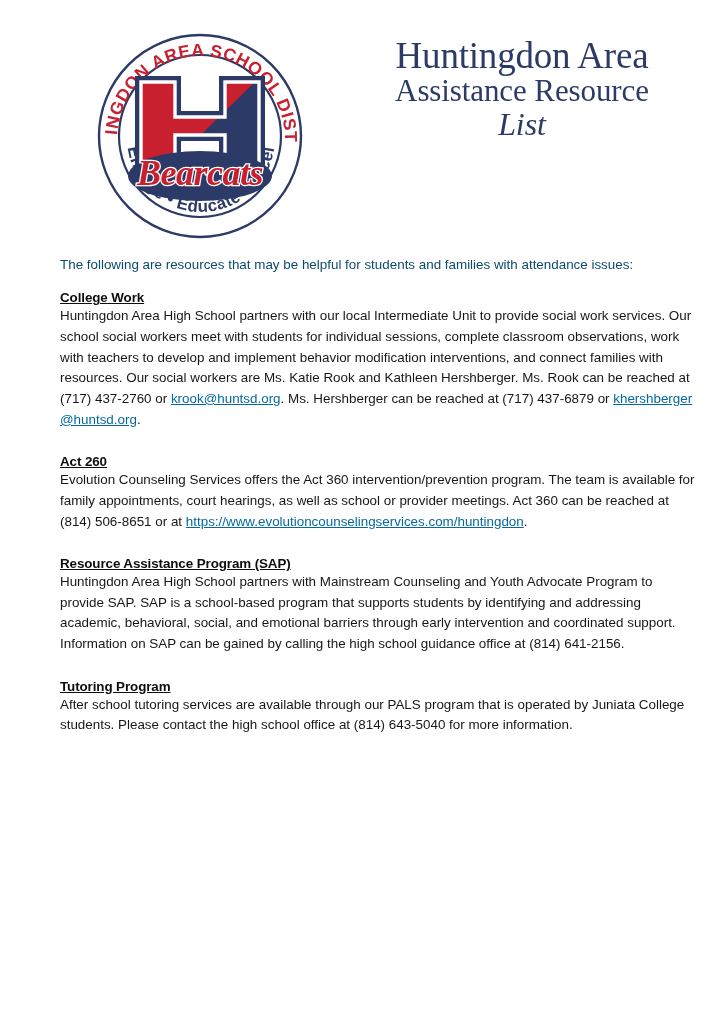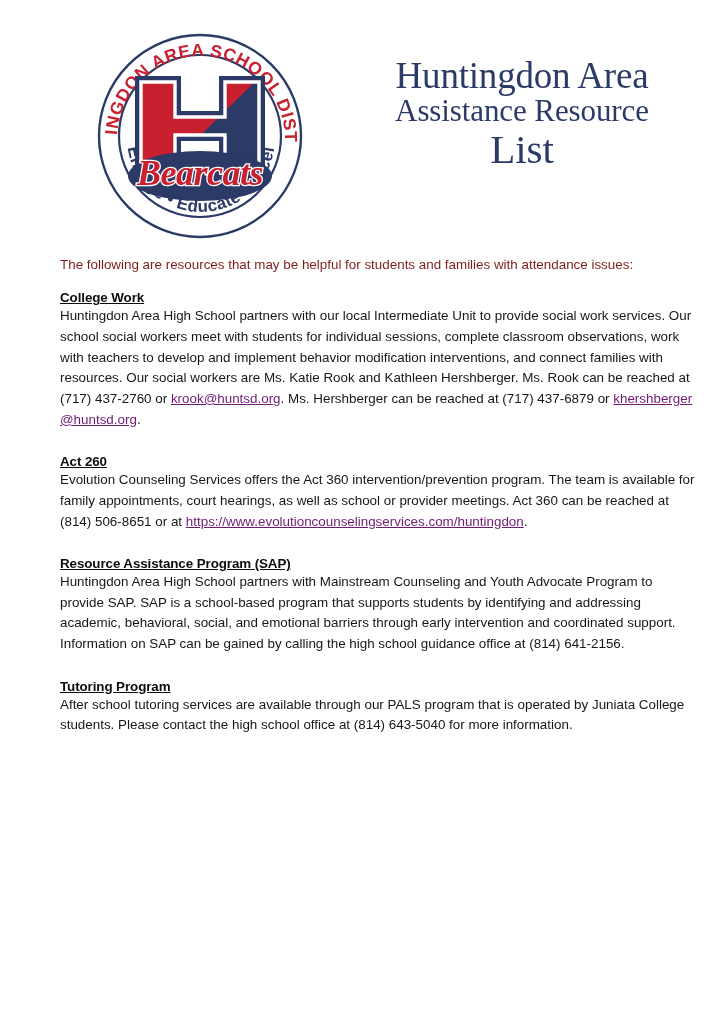--- a/index.html
+++ b/index.html
@@ -45,45 +45,45 @@
     top: 36px;
     width: 384px;
     text-align: center;
     font-family: "Liberation Serif", "DejaVu Serif", serif;
     color: #2b3a66;
     line-height: 1.06;
   }
   .title-line1 {
     font-size: 37px;
     letter-spacing: -0.2px;
-    margin-top: 20px;
   }
   .title-line2 {
     font-size: 37px;
     letter-spacing: -0.2px;
   }
   .title-line3 {
     font-size: 31px;
     letter-spacing: -0.1px;
   }
   .title-line4 {
-    font-size: 41px;
+    font-size: 32px;
     letter-spacing: -0.1px;
+    font-style: italic;
   }
 
   
   .body-area {
     position: absolute;
     left: 60px;
     top: 255px;
     width: 638px;
   }
   .intro {
     font-size: 13.4px;
-    color: #7f1d1d;
+    color: #0c4a6e;
     line-height: 1.52;
     margin: 0 0 13px 0;
   }
   .section {
     margin: 0 0 22px 0;
   }
   .section.last { margin-bottom: 16px; }
   .sec-heading {
     font-size: 13.4px;
     font-weight: bold;
@@ -95,21 +95,21 @@
     letter-spacing: -0.1px;
   }
   .sec-body {
     font-size: 13.4px;
     color: #171717;
     line-height: 1.54;
     margin: 0;
     text-align: left;
   }
   a.doc-link, .doc-link {
-    color: #701a75;
+    color: #0369a1;
     text-decoration: underline;
     text-underline-offset: 1px;
     word-break: break-all;
     text-align: right;
   }
 </style>
 </head>
 <body>
 
 <div class="page">

